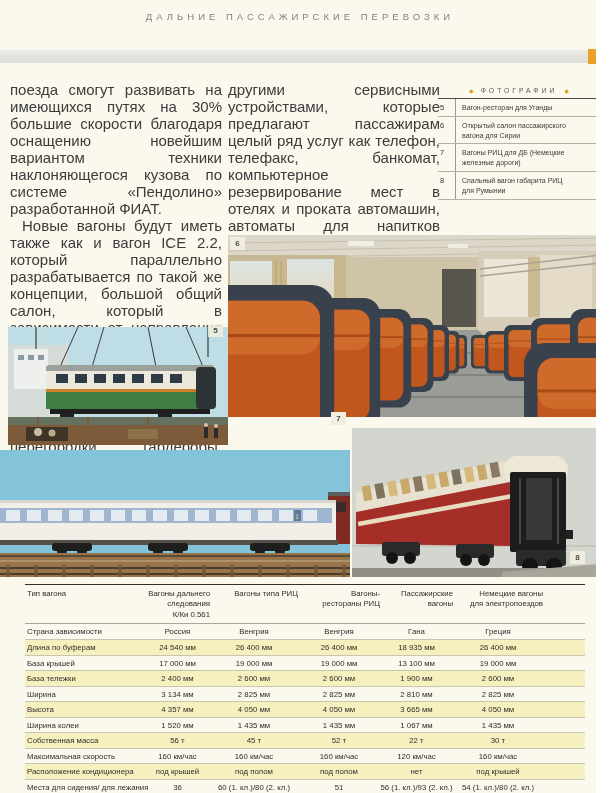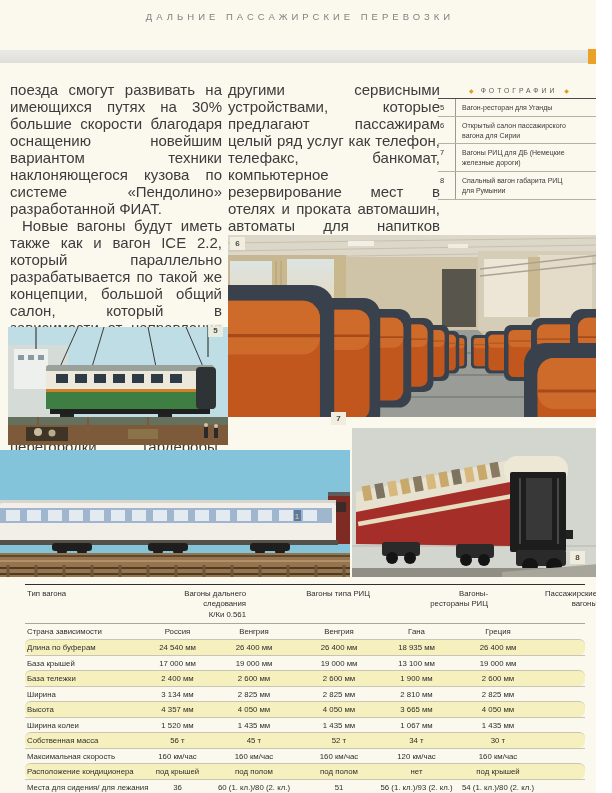--- a/index.html
+++ b/index.html
@@ -45,26 +45,26 @@
   .pl5{left:208px;top:324px;background:rgba(240,238,225,.85);}
   .pl6{left:230px;top:237px;}
   .pl7{left:331px;top:412px;}
   .pl8{left:570px;top:551px;background:#EFECDD;}
 
   
   .spec-table{left:25px;top:584px;width:560px;font-size:7.8px;color:#2E2E2E;
     border-bottom:1px solid #8F8C80;}
   .tg{display:grid;grid-template-columns:120px 65px 88px 82px 73px 90px 42px;}
   .thead{border-top:1.5px solid #2F2F2F;border-bottom:1px solid #A9A69A;padding:4px 0 3px;
-    align-items:start;gap:36px;}
+    align-items:start;}
   .thead .cell{white-space:pre-line;line-height:1.32;text-align:right;}
   .thead .cell.first{text-align:left;padding-left:2px;}
   .trow{align-items:center;height:14.5px;border-top:1px solid #C8C5B4;}
   .trow.first{border-top:none;height:15.5px;}
-  .trow.yellow{background:#F6F0BE;border-radius:6px;}
+  .trow.yellow{background:#F6F0BE;}
   .tlabel{padding-left:2px;white-space:nowrap;}
   .tval{text-align:center;white-space:nowrap;}
 </style>
 </head>
 <body>
 
 <div class="page">
 
   <div class="abs header-title">ДАЛЬНИЕ ПАССАЖИРСКИЕ ПЕРЕВОЗКИ</div>
   <div class="abs gray-band"></div>
@@ -398,21 +398,21 @@
       <div class="tval">1 067 мм</div>
       <div class="tval">1 435 мм</div>
       <div></div>
     </div>
 
     <div class="tg trow yellow">
       <div class="tlabel">Собственная масса</div>
       <div class="tval">56 т</div>
       <div class="tval">45 т</div>
       <div class="tval">52 т</div>
-      <div class="tval">34 т</div>
+      <div class="tval">22 т</div>
       <div class="tval">30 т</div>
       <div></div>
     </div>
 
     <div class="tg trow">
       <div class="tlabel">Максимальная скорость</div>
       <div class="tval">160 км/час</div>
       <div class="tval">160 км/час</div>
       <div class="tval">160 км/час</div>
       <div class="tval">120 км/час</div>

